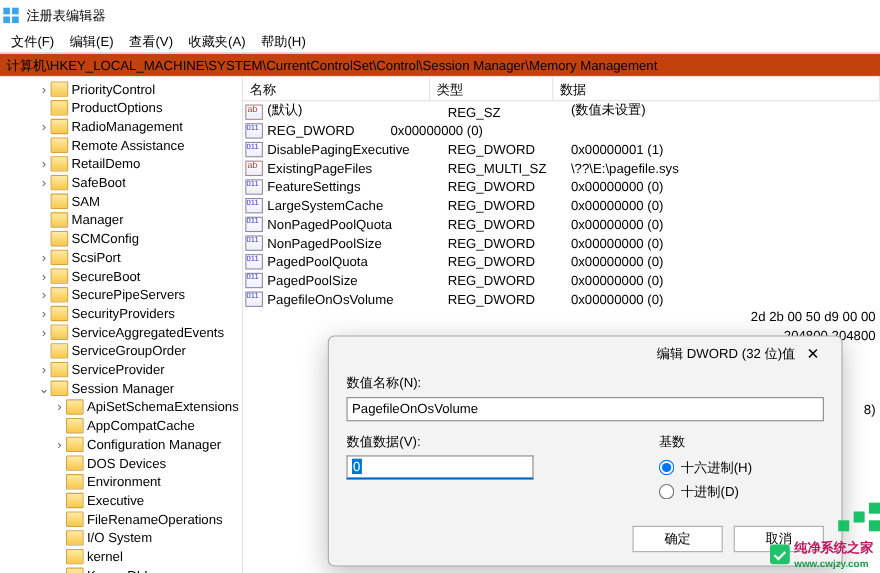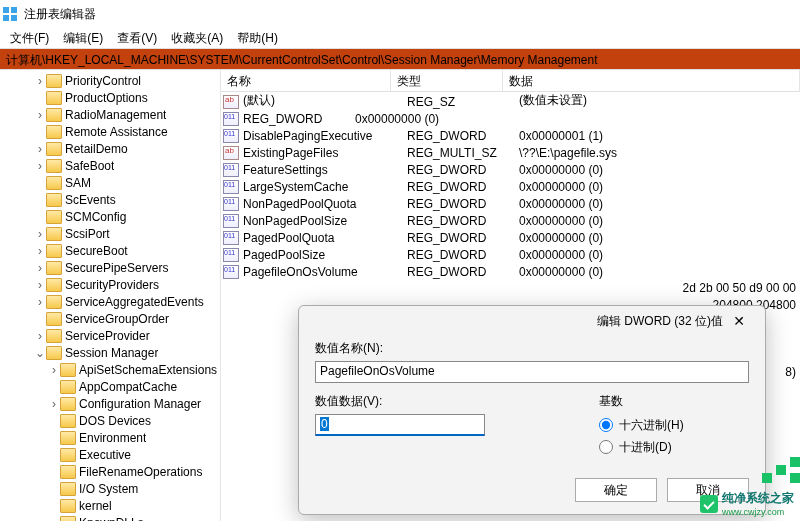--- a/index.html
+++ b/index.html
@@ -111,21 +111,21 @@
         <span class="lbl">SafeBoot</span>
       </div>
       <div class="tree-item indent2">
         <span class="arrow"></span>
         <span class="folder"></span>
         <span class="lbl">SAM</span>
       </div>
       <div class="tree-item indent2">
         <span class="arrow"></span>
         <span class="folder"></span>
-        <span class="lbl">ScEvents</span>
+        <span class="lbl">Manager</span>
       </div>
       <div class="tree-item indent2">
         <span class="arrow"></span>
         <span class="folder"></span>
         <span class="lbl">SCMConfig</span>
       </div>
       <div class="tree-item indent2">
         <span class="arrow">›</span>
         <span class="folder"></span>
         <span class="lbl">ScsiPort</span>
@@ -335,16 +335,16 @@
 
 <div class="corner">
   <div style="right:0;top:0;width:10px;height:10px"></div>
   <div style="right:14px;top:8px;width:10px;height:10px"></div>
   <div style="right:0;top:16px;width:10px;height:10px"></div>
   <div style="right:28px;top:16px;width:10px;height:10px"></div>
 </div>
 <div class="watermark">
   <span class="logo"></span>
   <div>
-    <div style="color:#0f766e">纯净系统之家</div>
-    <div style="font-size:9px;color:#1a9a4a;font-weight:normal">www.cwjzy.com</div>
+    <div style="color:#be185d">纯净系统之家</div>
+    <div style="font-size:9px;color:#1a9a4a;font-weight:bold">www.cwjzy.com</div>
   </div>
 </div>
 
 </body></html>

